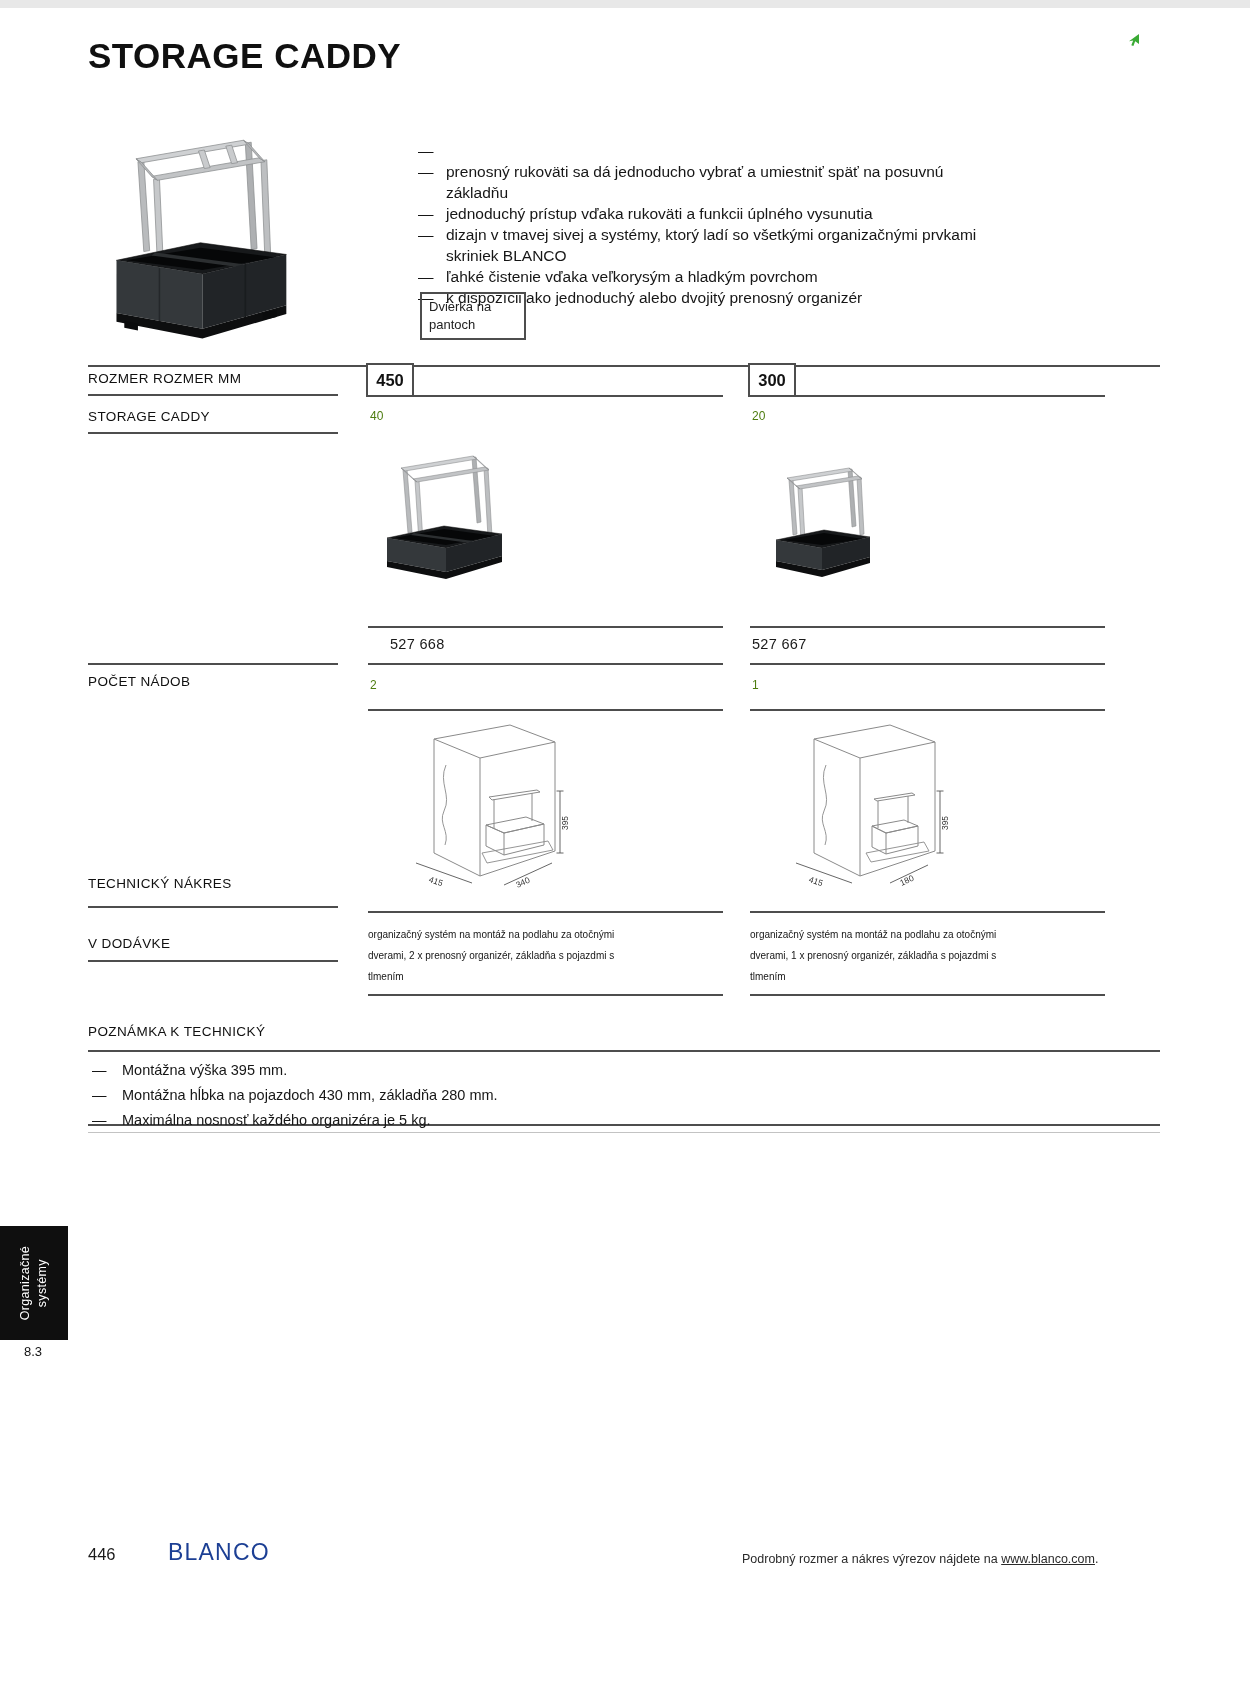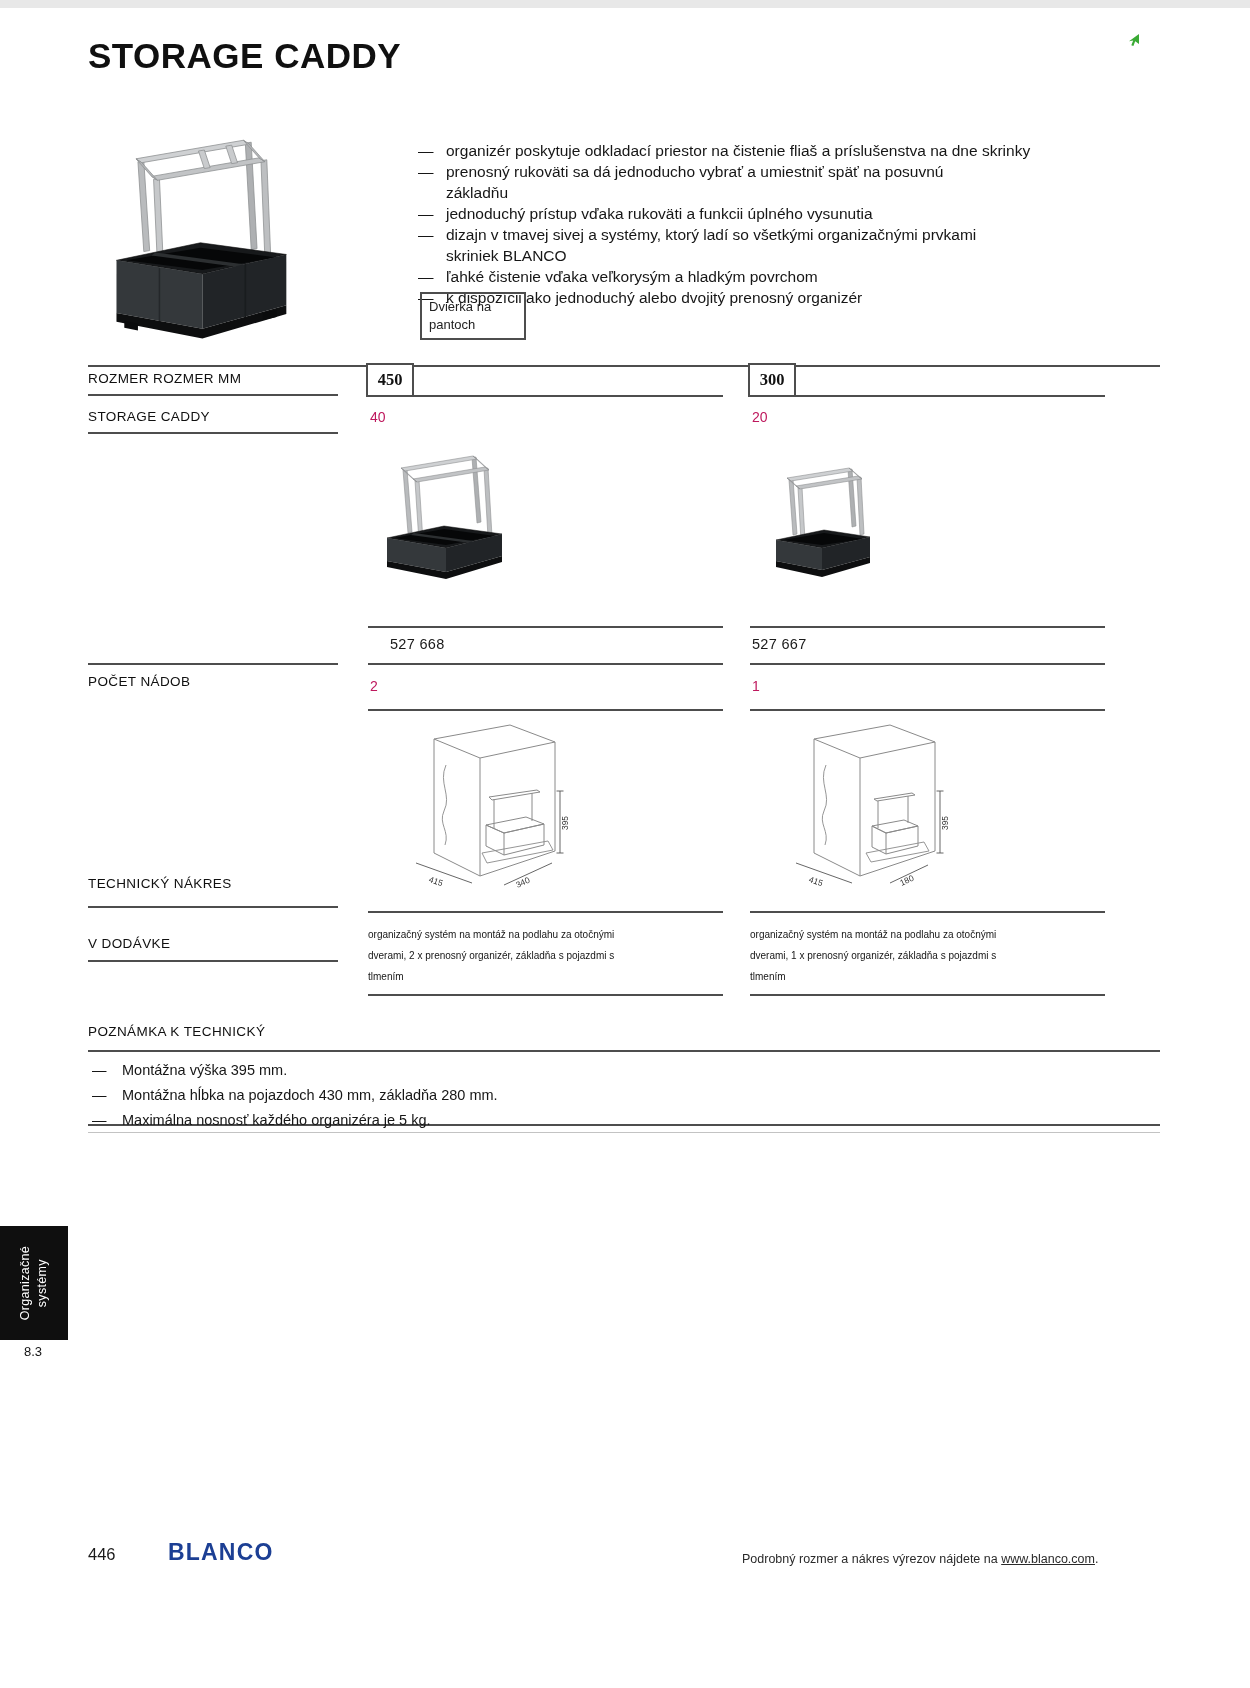--- a/index.html
+++ b/index.html
@@ -21,40 +21,40 @@
   .hinge-box{position:absolute;left:420px;top:284px;width:88px;border:2px solid #4d4d4d;
     padding:4px 7px;font-size:13px;line-height:18px;color:#222;}
 
   
   .hline{position:absolute;height:2px;background:#4d4d4d;}
   .hline.thin{height:1.5px;}
   .hline.light{height:1px;background:#c3c3c3;}
 
   .rowlabel{position:absolute;font-size:13.5px;letter-spacing:.4px;color:#101010;}
   .szbox{position:absolute;width:44px;height:30px;border:2px solid #4d4d4d;background:#fff;
-    display:flex;align-items:center;justify-content:center;font-size:16.5px;font-weight:bold;color:#111;font-family:Liberation Serif, serif;}
-  .val{position:absolute;font-size:14px;color:#be185d;}
+    display:flex;align-items:center;justify-content:center;font-size:16.5px;font-weight:bold;color:#111;}
+  .val{position:absolute;font-size:12px;color:#4d7c0f;}
   .sku{position:absolute;font-size:14.5px;color:#1a1a1a;letter-spacing:.3px;}
   .delivery{position:absolute;width:360px;font-size:10px;line-height:21px;white-space:pre-line;color:#161616;}
 
   .notes{position:absolute;left:92px;top:1050px;margin:0;padding:0;list-style:none;
     font-size:14.5px;line-height:25px;color:#161616;}
   .notes li{display:flex;}
   .notes .dash{width:30px;flex:none;}
 
   
   .side-tab{position:absolute;left:0;top:1218px;width:68px;height:114px;background:#0f0f0f;
     display:flex;align-items:center;justify-content:center;}
   .side-tab .vtext{writing-mode:vertical-rl;transform:rotate(180deg);white-space:pre-line;
     color:#ffffff;font-size:12.5px;line-height:17px;text-align:center;letter-spacing:.3px;}
   .side-section{position:absolute;left:24px;top:1336px;font-size:13px;color:#141414;}
 
   
   .page-num{position:absolute;left:88px;top:1537px;font-size:16.5px;color:#1a1a1a;}
-  .brand-logo{position:absolute;left:168px;top:1531px;font-size:23px;font-weight:700;letter-spacing:1.2px;}
+  .brand-logo{position:absolute;left:168px;top:1531px;font-size:23px;font-weight:400;letter-spacing:1.2px;}
   .footer-note{position:absolute;left:742px;top:1544px;font-size:12.5px;color:#2a2a2a;}
   .footer-note a{color:#2a2a2a;text-decoration:underline;cursor:pointer;}
 
   svg text{font-family:"Liberation Sans",sans-serif;}
 </style>
 </head>
 <body>
 
 <div class="page">
 
@@ -87,21 +87,20 @@
       <line x1="154" y1="142" x2="154" y2="196" stroke="#191c1e" stroke-width="1.5"></line>
       <polygon points="22,192 110,208 196,184 196,193 110,218 22,201" fill="#0d0e0f"></polygon>
       <polygon points="30,200 44,203 44,210 30,207" fill="#0a0b0c"></polygon>
       <polygon points="172,192 186,189 186,196 172,199" fill="#0a0b0c"></polygon>
     </g>
   </svg>
 
   <ul class="features">
     <li>
         <span class="dash">—</span>
-        <span class="ftext">organizér poskytuje odkladací priestor na čistenie fliaš a príslušenstva na dne skrinky</span>
       </li>
     <li>
         <span class="dash">—</span>
         <span class="ftext">prenosný rukoväti sa dá jednoducho vybrať a umiestniť späť na posuvnú
 základňu</span>
       </li>
     <li>
         <span class="dash">—</span>
         <span class="ftext">jednoduchý prístup vďaka rukoväti a funkcii úplného vysunutia</span>
       </li>

